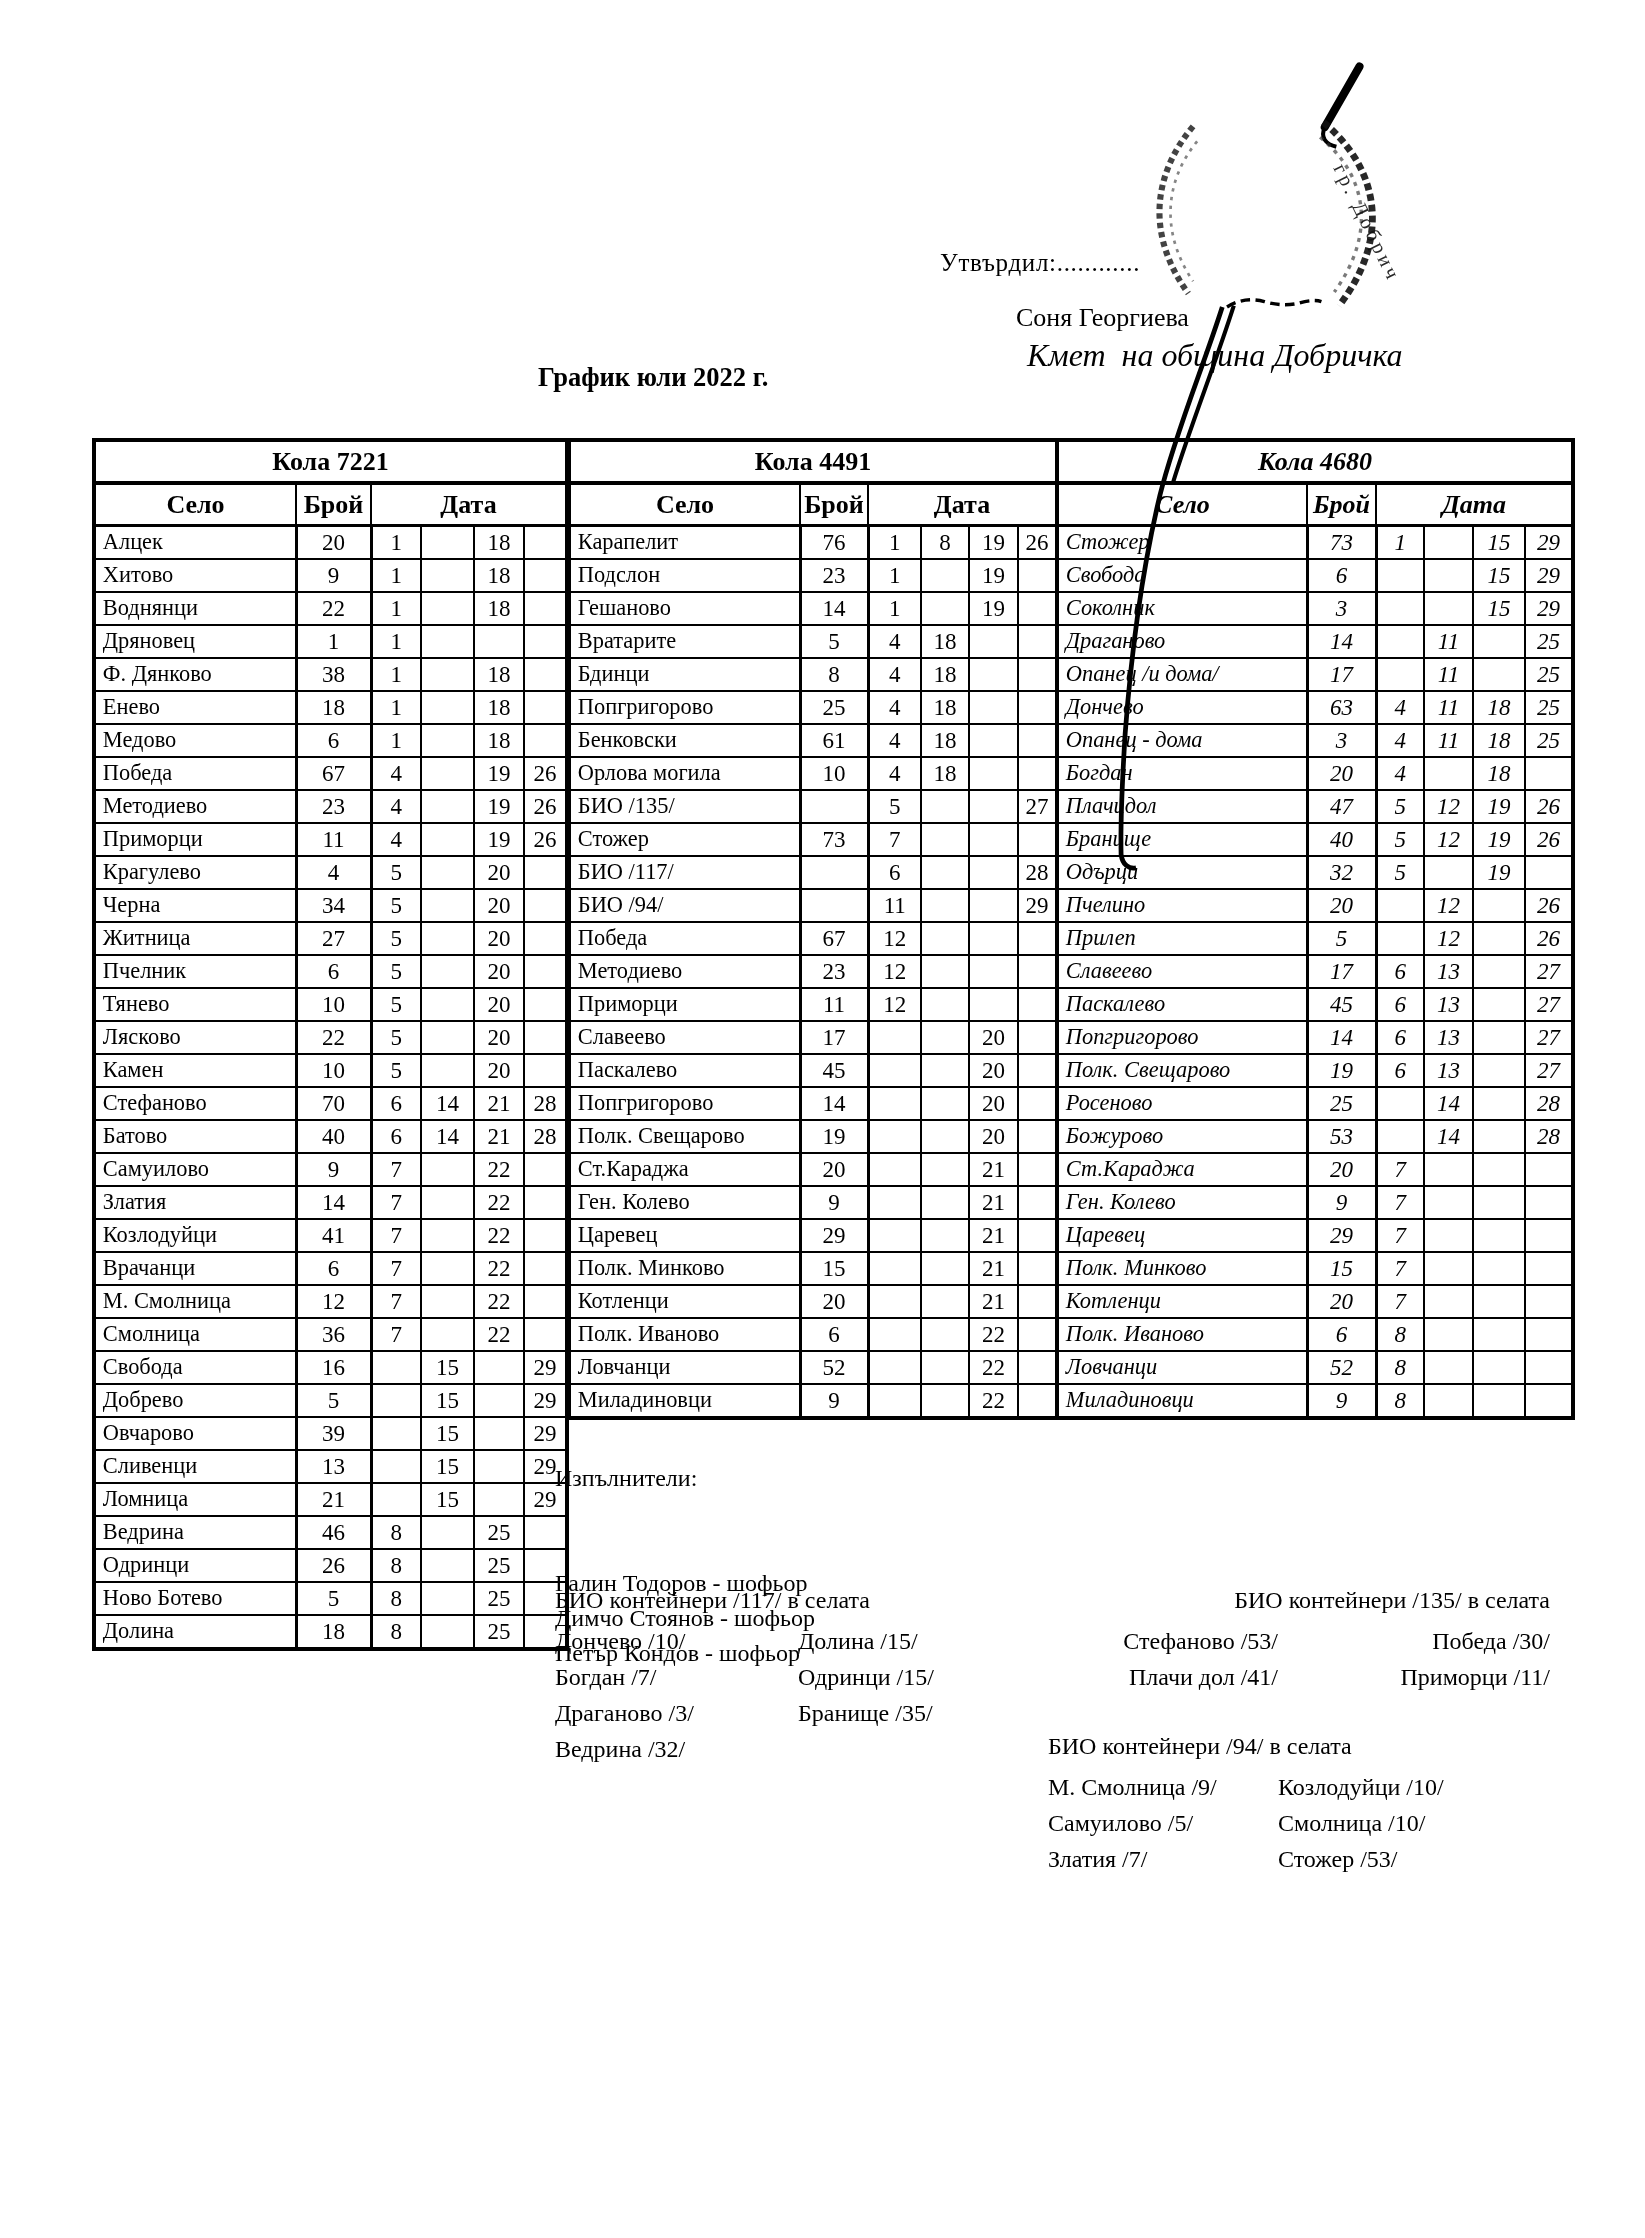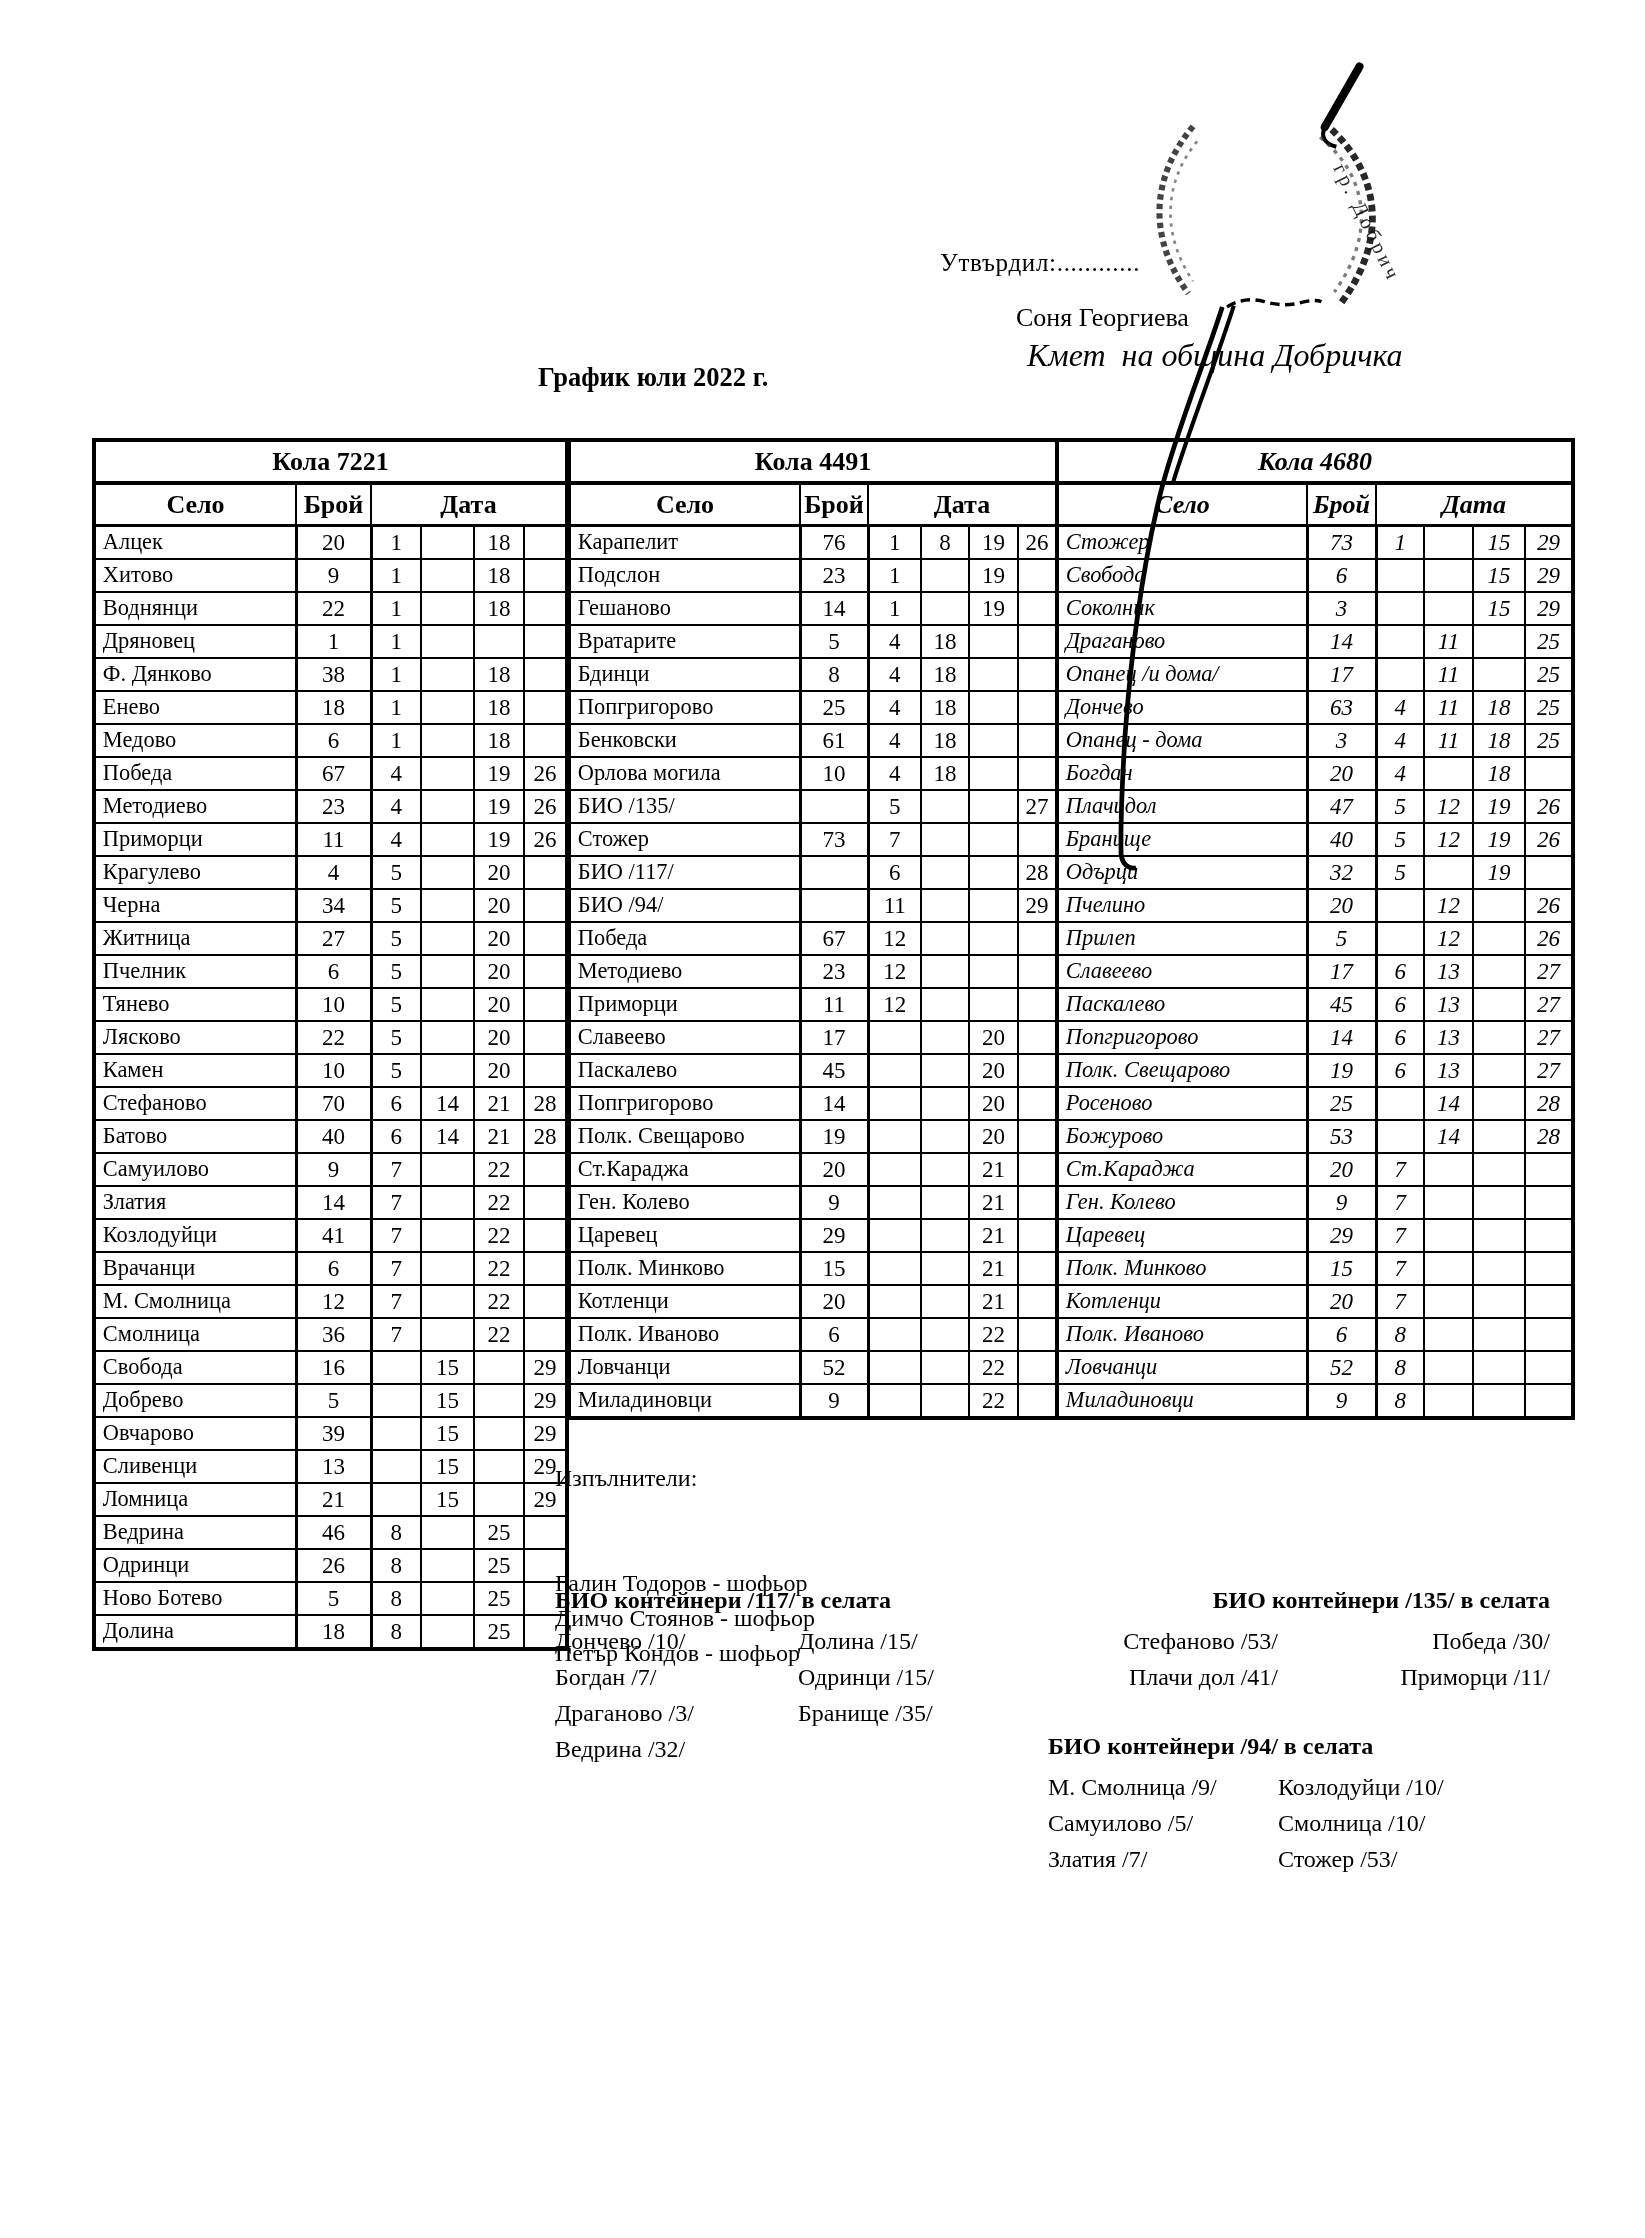--- a/index.html
+++ b/index.html
@@ -25,21 +25,21 @@
   td.n{text-align:center;border-right:3.4px solid #000;font-size:23px;}
   td.d{text-align:center;font-size:23px;}
 
   
   #executors{left:555px;top:1391px;font-size:24px;line-height:35px;}
   
   .bio{position:absolute;font-size:24px;}
   #bio0{left:555px;top:1587px;width:502px;}
   #bio1{left:1048px;top:1587px;width:502px;text-align:right;}
   #bio2{left:1048px;top:1733px;width:502px;}
-  .bio-title{margin-bottom:13.6px;white-space:pre;font-weight:bold;}
+  .bio-title{margin-bottom:13.6px;white-space:pre;}
   .bio-grid{display:grid;grid-auto-rows:36px;}
   #bio0 .bio-grid{grid-template-columns:243px auto;}
   #bio1 .bio-grid,#bio2 .bio-grid{grid-template-columns:230px auto;}
 
   #overlay{position:absolute;left:0;top:0;pointer-events:none;}
 </style>
 </head>
 <body>
 
 <div id="page">

